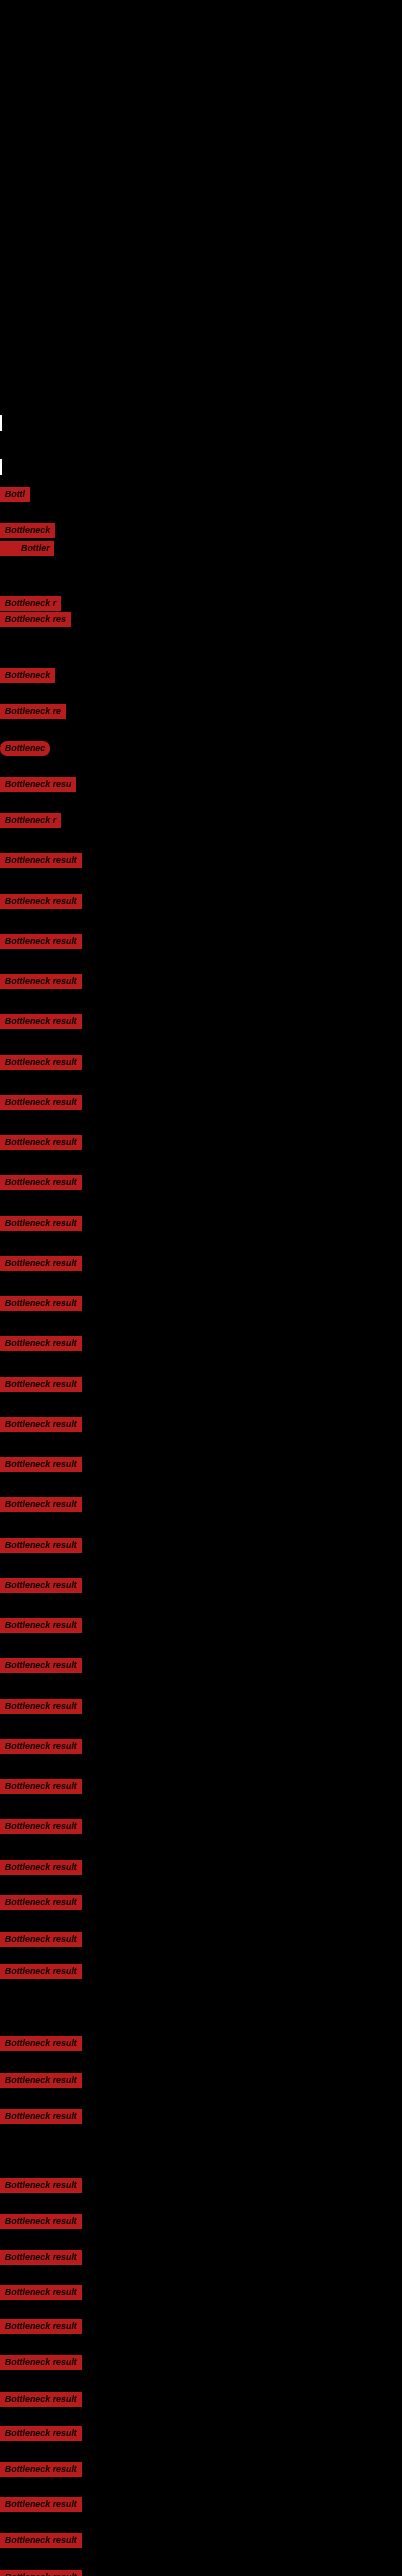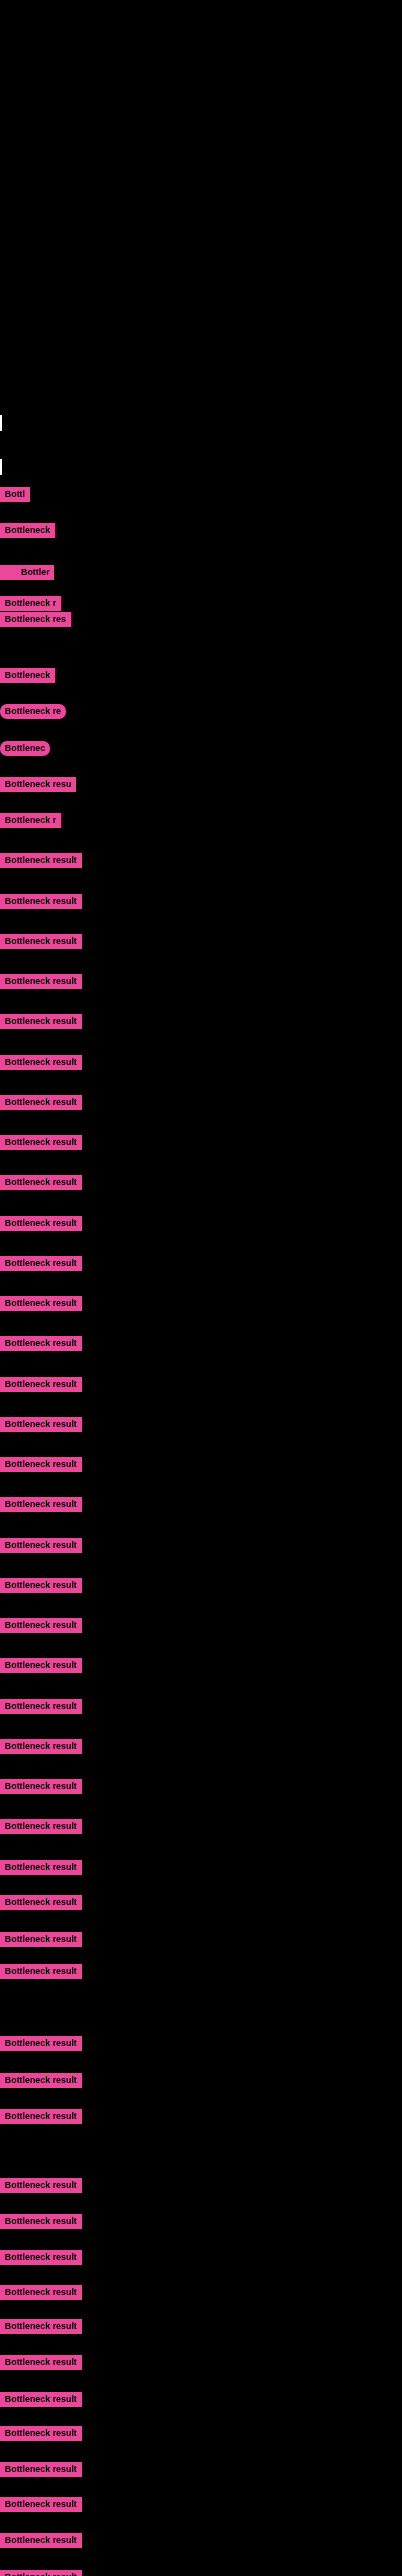--- a/index.html
+++ b/index.html
@@ -21,52 +21,53 @@
       color: #cccccc;
       font-size: 11.3px;
       padding: 6.4px 0;
       position: absolute;
       top: 4px;
       left: 0;
       right: 0;
     }
 
     .bottleneck-label {
-      background-color: #ec4899;
+      background-color: #b91c1c;
       color: #000000;
       font-size: 8.9px;
       font-weight: bold;
       padding: 2.4px 4.8px;
       display: inline-block;
       position: absolute;
       left: 0;
       white-space: nowrap;
+      font-style: italic;
     }
 
     .cursor-line {
       position: absolute;
       left: 0;
       width: 1.6px;
       height: 16px;
       background-color: #ffffff;
     }
   </style>
 </head>
 <body>
 
 <div class="site-title"></div>
 
 <div id="labels-container">
     <div class="bottleneck-label" style="top: 487px;">Bottl</div>
     <div class="bottleneck-label" style="top: 523px;">Bottleneck</div>
-    <div class="bottleneck-label" style="top: 565px; padding-left: 21px;">Bottler</div>
+    <div class="bottleneck-label" style="top: 541px; padding-left: 21px;">Bottler</div>
     <div class="bottleneck-label" style="top: 596px;">Bottleneck r</div>
     <div class="bottleneck-label" style="top: 612px;">Bottleneck res</div>
     <div class="bottleneck-label" style="top: 668px;">Bottleneck</div>
-    <div class="bottleneck-label" style="top: 704px; border-radius: 7px;">Bottleneck re</div>
+    <div class="bottleneck-label" style="top: 704px;">Bottleneck re</div>
     <div class="bottleneck-label" style="top: 741px; border-radius: 7px;">Bottlenec</div>
     <div class="bottleneck-label" style="top: 777px; text-align: center;">Bottleneck resu</div>
     <div class="bottleneck-label" style="top: 813px;">Bottleneck r</div>
     <div class="bottleneck-label" style="top: 853px;">Bottleneck result</div>
     <div class="bottleneck-label" style="top: 894px;">Bottleneck result</div>
     <div class="bottleneck-label" style="top: 934px;">Bottleneck result</div>
     <div class="bottleneck-label" style="top: 974px;">Bottleneck result</div>
     <div class="bottleneck-label" style="top: 1014px;">Bottleneck result</div>
     <div class="bottleneck-label" style="top: 1055px;">Bottleneck result</div>
     <div class="bottleneck-label" style="top: 1095px;">Bottleneck result</div>

